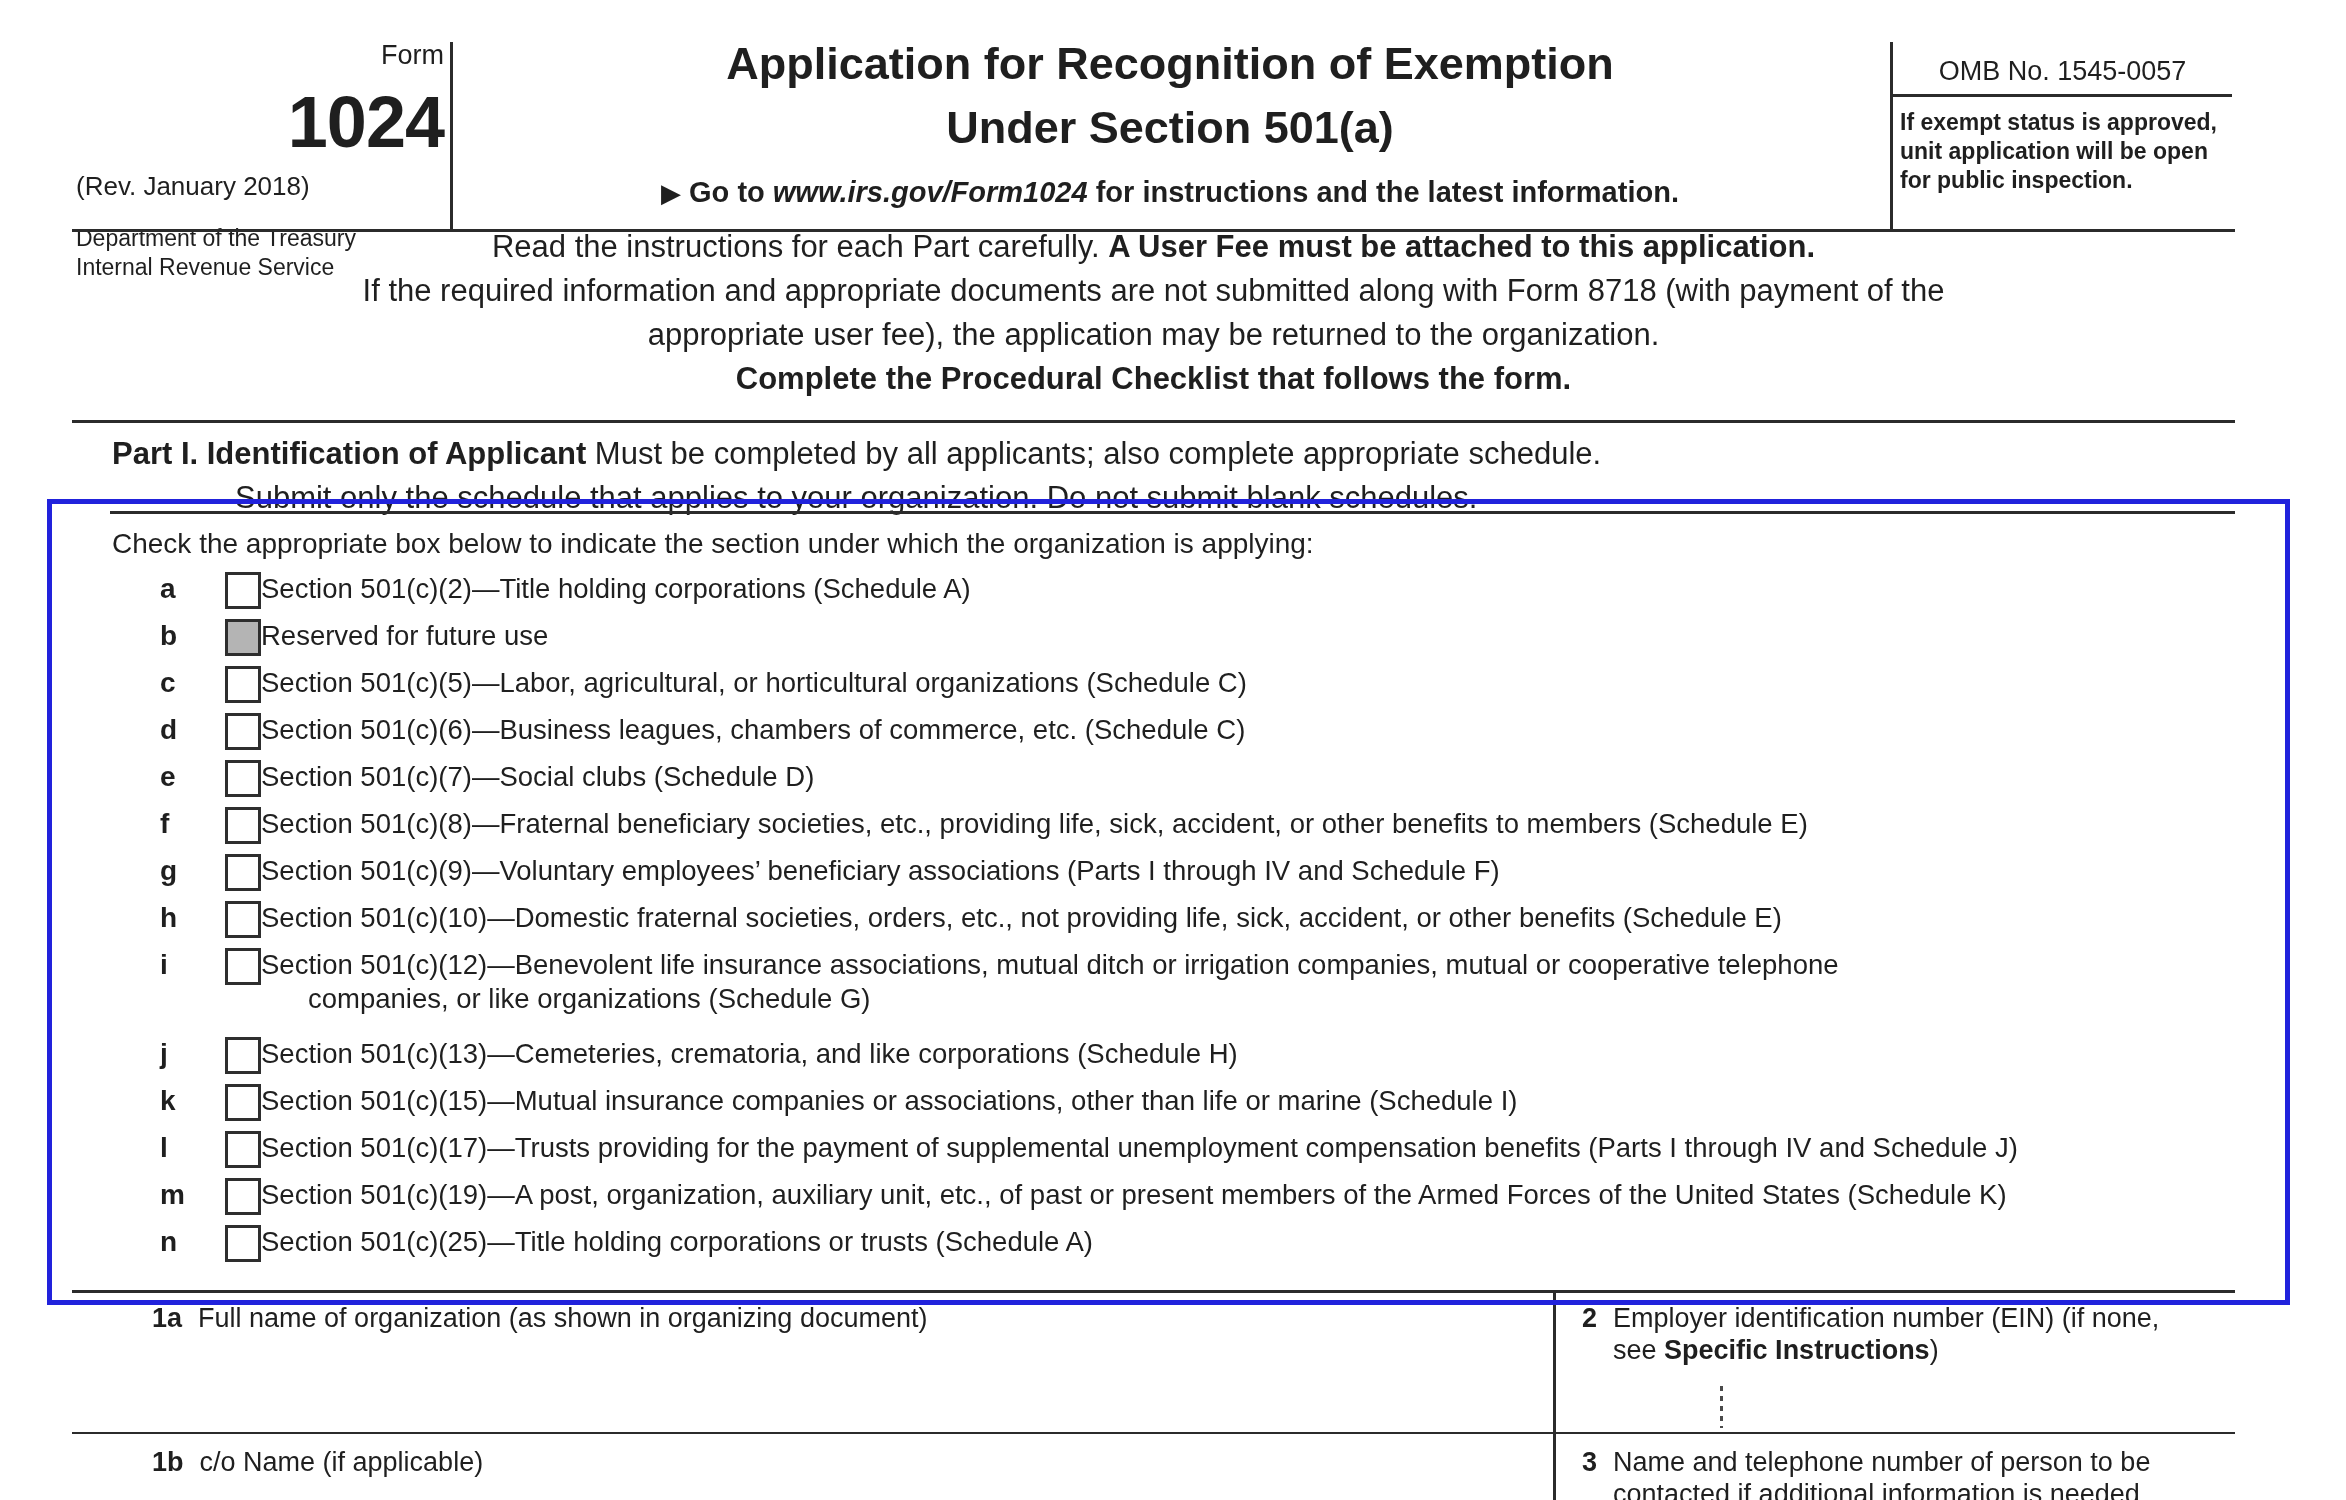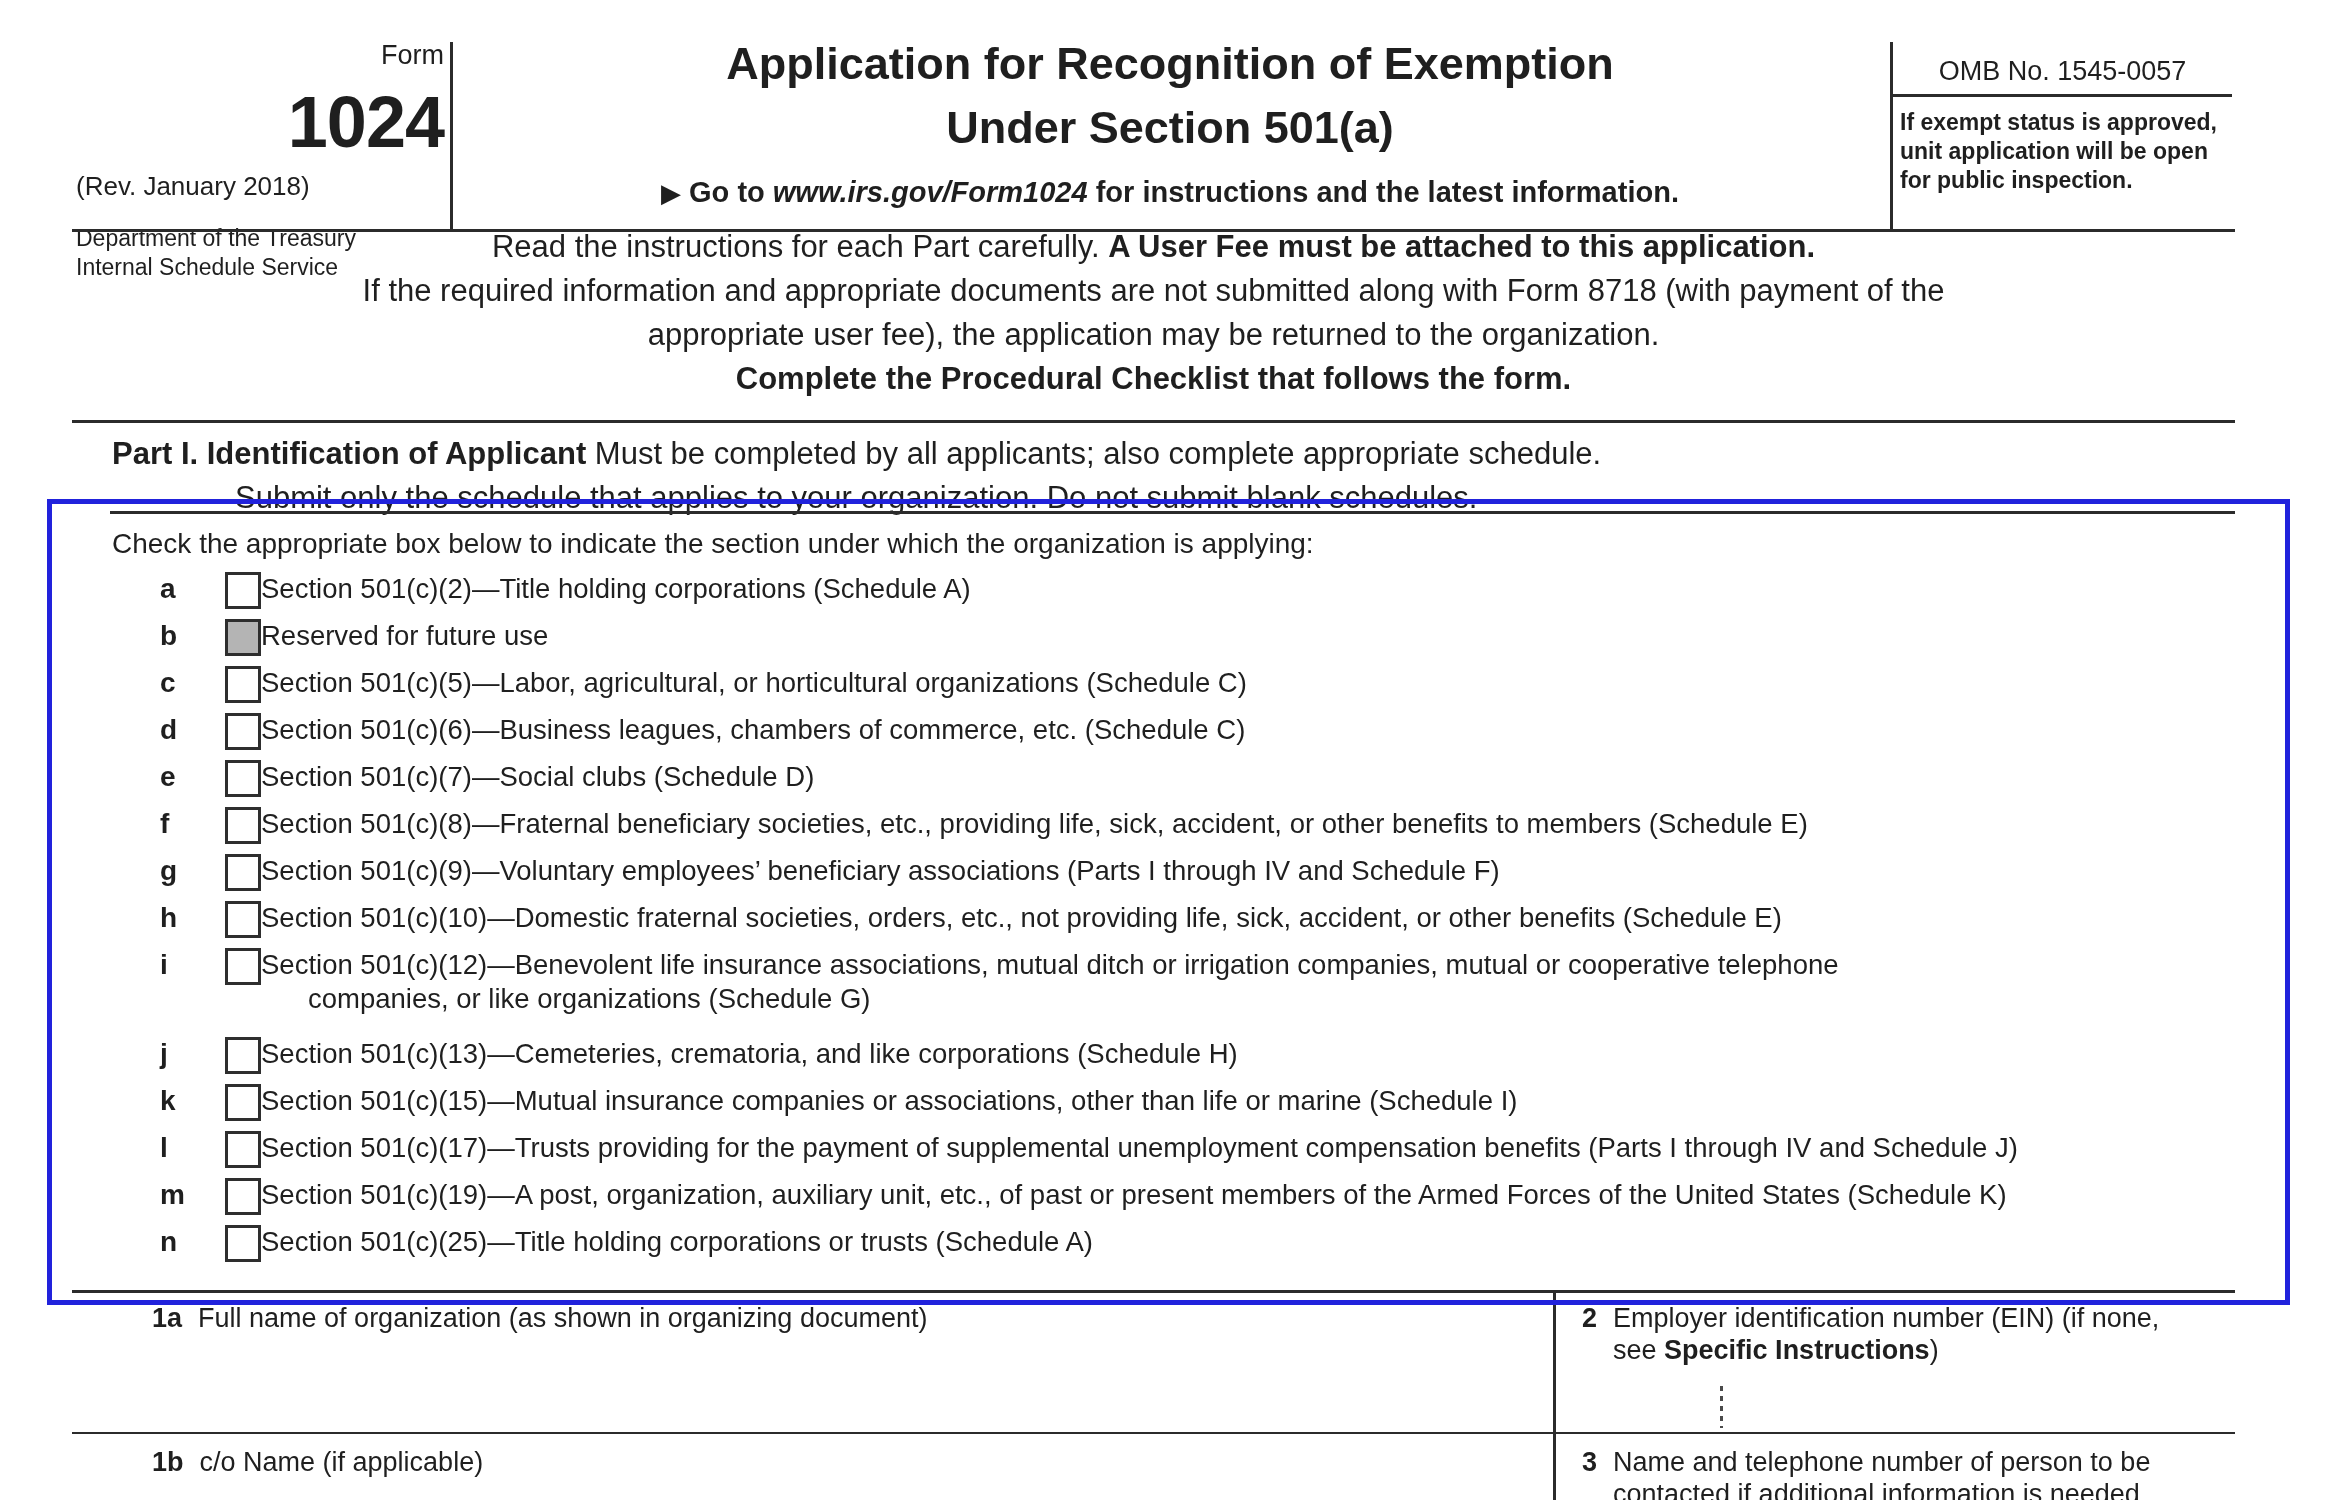--- a/index.html
+++ b/index.html
@@ -84,21 +84,21 @@
 <div class="page">
 
   <div class="form-id">
     <div class="numrow">
       <span class="flabel">Form</span>
       <span class="fnum">1024</span>
     </div>
     <div class="frev">(Rev. January 2018)</div>
     <div class="agency">
       <div>Department of the Treasury</div>
-      <div>Internal Schedule Service</div>
+      <div>Internal Revenue Service</div>
     </div>
   </div>
 
   <div class="vline" style="left:450px;top:42px;height:188px;"></div>
 
   <div class="title-block">
     <div class="title-line">Application for Recognition of Exemption</div>
     <div class="title-line">Under Section 501(a)</div>
     <div class="goto-line">
       <span class="arrow">▶</span><span>Go to </span><span class="url">www.irs.gov/Form1024</span><span> for instructions and the latest information.</span>

